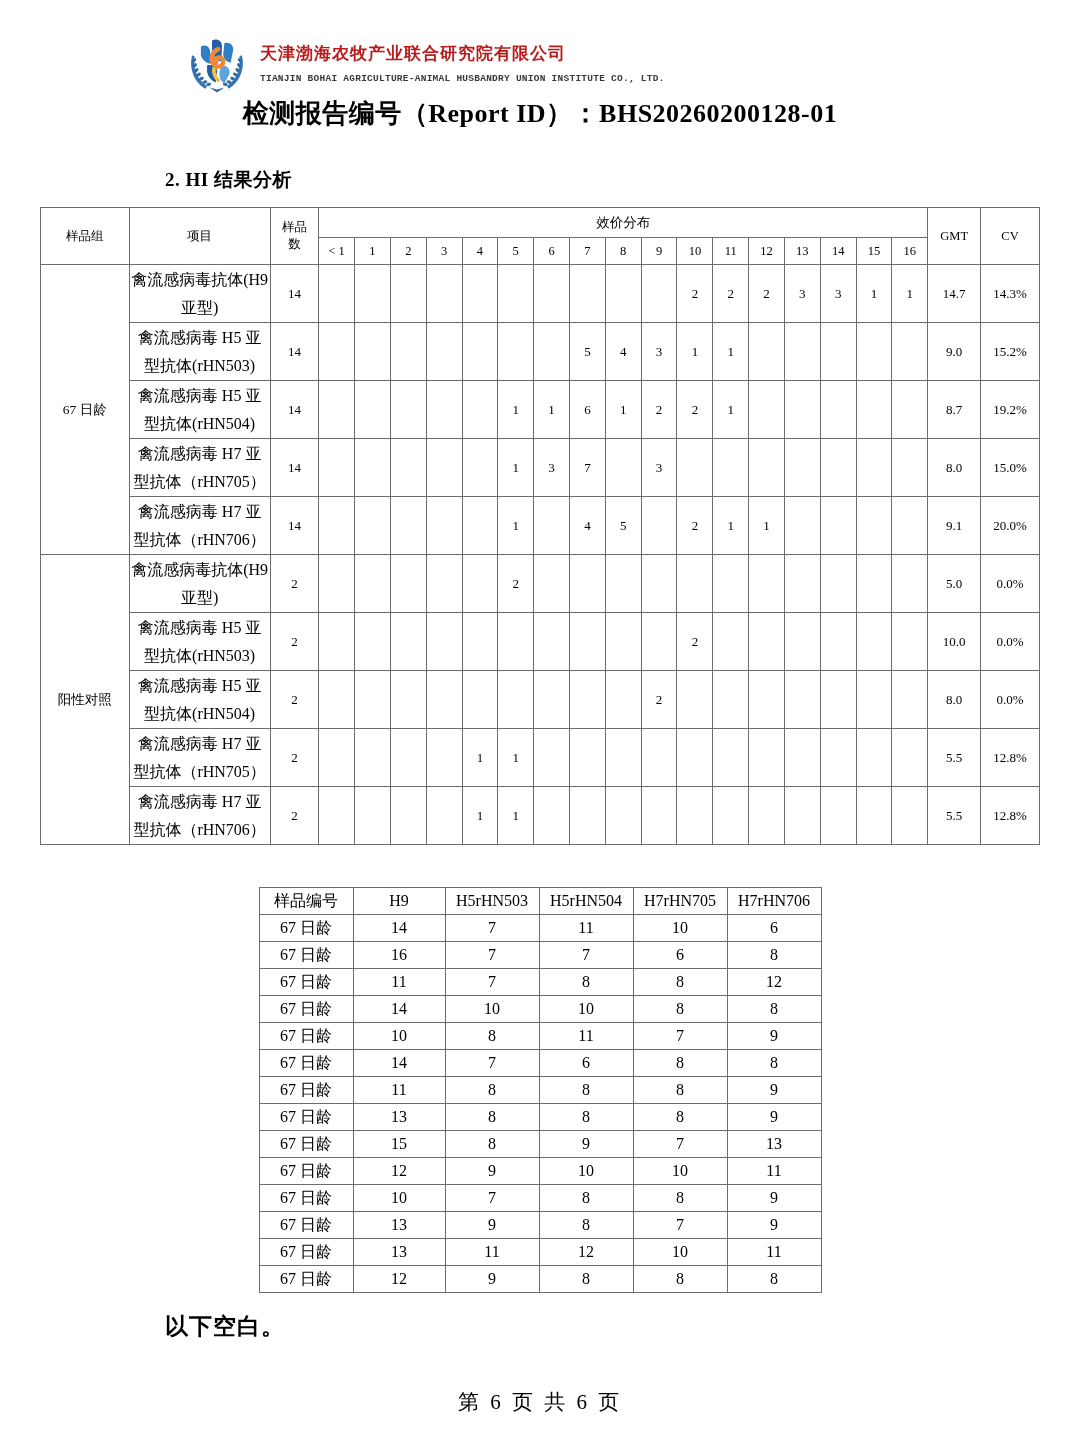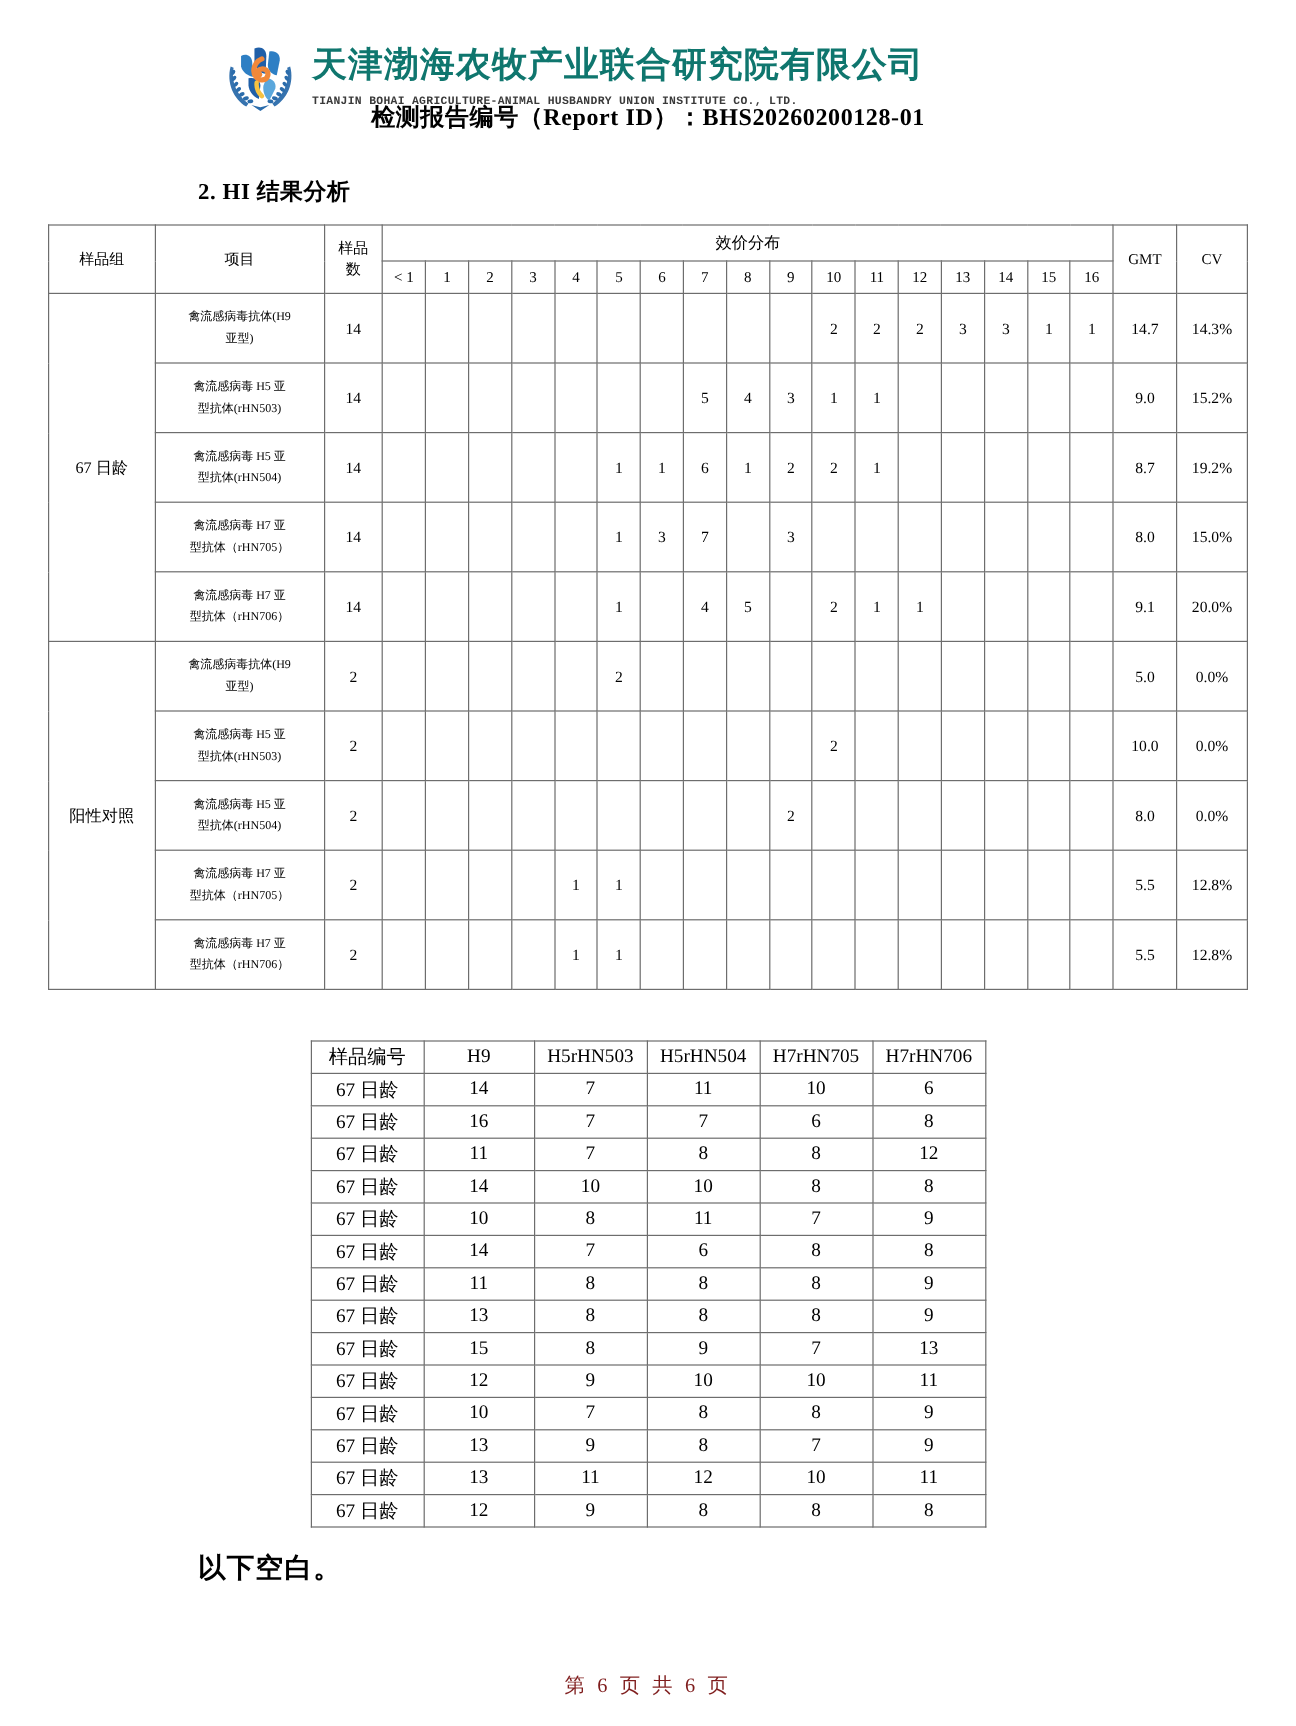--- a/index.html
+++ b/index.html
@@ -31,42 +31,42 @@
     margin-right: 12px;
   }
   .company-block {
     display: flex;
     flex-direction: column;
     justify-content: center;
     line-height: 1;
   }
   .company-cn {
     font-family: "DejaVu Sans", "Liberation Sans", sans-serif;
-    font-size: 29px;
+    font-size: 17px;
     font-weight: bold;
     letter-spacing: 1px;
-    color: #0f766e;
+    color: #b91c1c;
     white-space: nowrap;
   }
   .company-en {
     font-family: Liberation Mono, monospace;
     font-size: 9.5px;
     font-weight: bold;
     letter-spacing: 0.25px;
     color: #3a3a3a;
     margin-top: 12px;
     white-space: nowrap;
   }
 
   
   .report-id {
     text-align: center;
-    font-size: 20px;
+    font-size: 26px;
     font-weight: bold;
-    margin-top: 12px;
+    margin-top: 24px;
     letter-spacing: 0.5px;
   }
   .report-id .rid-val { font-family: "Liberation Serif", serif; }
 
   
   .section-title {
     margin: 36px 12px 14px 165px;
     font-size: 19px;
     font-weight: bold;
     letter-spacing: 0.5px;
@@ -89,21 +89,21 @@
   table.hi th { font-weight: normal; }
   .hdr-tall { height: 56px; }
   .hdr-short { height: 27px; }
   .col-group   { width: 84px; }
   .col-item    { width: 134px; }
   .col-n       { width: 46px; }
   .col-t       { width: 34px; }
   .col-gmt     { width: 50px; }
   .col-cv      { width: 56px; }
   .cell-item {
-    font-size: 10px;
+    font-size: 16px;
     line-height: 1.75;
     padding: 7px 6px;
     text-align: center;
     margin-top: 42px;
   }
   .row-tall { height: 58px; }
   .grp-cell { font-size: 13.5px; }
   .num-cell { font-size: 13px; }
   .gmt-cell, .cv-cell { font-size: 13px; }
   .hdr-dist { font-size: 13.5px; margin-top: 32px; }
@@ -138,23 +138,23 @@
     font-size: 23px;
     font-weight: bold;
     letter-spacing: 1px;
   }
   .page-footer {
     position: absolute;
     left: 0;
     right: 0;
     bottom: 22px;
     text-align: center;
-    font-size: 17px;
+    font-size: 21px;
     letter-spacing: 3px;
-    color: #7f1d1d;
+    color: #000000;
   }
 </style>
 </head>
 <body>
 
 <div class="letterhead">
   <svg class="logo-mark" viewBox="0 0 100 100">
 
     <g fill="#2b6cab">
       <path d="M14 38 C10 58 20 76 34 86 L31 90 C14 80 4 58 10 36 Z" opacity="0.95"></path>

